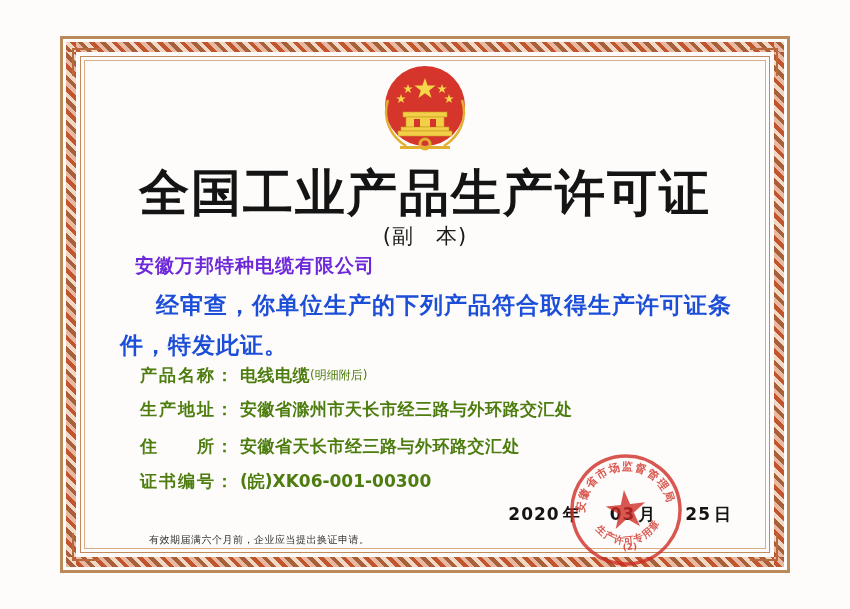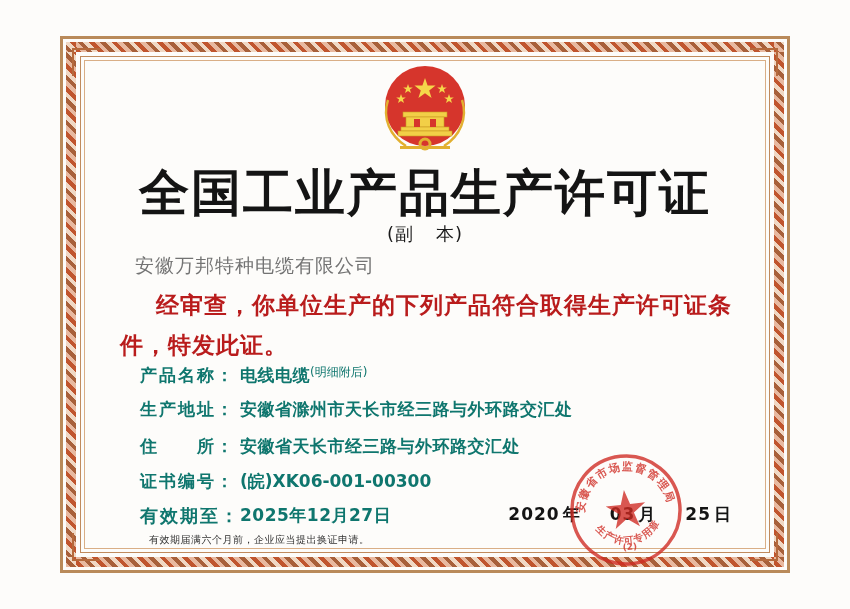--- a/index.html
+++ b/index.html
@@ -68,47 +68,47 @@
     font-family:"DejaVu Sans","Liberation Sans",sans-serif;
     font-weight:bold;
     font-size:50px;
     letter-spacing:2px;
     color:#141414;
     white-space:nowrap;
   }
   .subtitle{
     position:absolute;left:0;right:0;top:222px;
     text-align:center;
-    font-size:18px;
+    font-size:21px;
     color:#1a1a1a;
     letter-spacing:1px;
   }
   .subtitle .gap{display:inline-block;width:22px;}
 
   
   .company{
     position:absolute;left:135px;top:253px;
-    font-size:19px;font-weight:normal;color:#737373;
+    font-size:19px;font-weight:bold;color:#6d28d9;
     letter-spacing:1px;
   }
   .statement{
     position:absolute;left:120px;right:110px;top:285px;
-    font-size:23px;font-weight:bold;color:#b91c1c;
+    font-size:23px;font-weight:bold;color:#1d4ed8;
     line-height:40px;
     text-indent:36px;
     letter-spacing:1px;
   }
   .rows{
     position:absolute;left:140px;right:110px;top:364px;
   }
   .row{
-    display:flex;align-items:flex-start;
+    display:flex;align-items:center;
     margin-bottom:11px;
     font-size:17px;
-    color:#0f766e;
+    color:#4d7c0f;
   }
   .row .lbl{
     font-weight:bold;
     white-space:nowrap;
     letter-spacing:2px;
     min-width:100px;
   }
   .row .val{
     font-weight:bold;
     letter-spacing:0.5px;
@@ -227,24 +227,20 @@
     <div class="row" style="margin-top:14px">
       <span class="lbl">住　　所：</span>
       <span class="val">安徽省天长市经三路与外环路交汇处</span>
     </div>
 
     <div class="row row-cert" style="margin-top:12px">
       <span class="lbl">证书编号：</span>
       <span class="val">(皖)XK06-001-00300</span>
     </div>
 
-    <div class="row row-valid">
-      <span class="lbl">有效期至：</span>
-      <span class="val">2025年12月27日</span>
-    </div>
 
   </div>
 
   <div class="dateline">
     <span class="n">2020</span><span>年</span><span class="sp"></span><span class="n">03</span><span>月</span><span class="sp"></span><span class="n">25</span><span>日</span>
   </div>
 
   <div class="footnote">有效期届满六个月前，企业应当提出换证申请。</div>
 
   <div class="seal">

